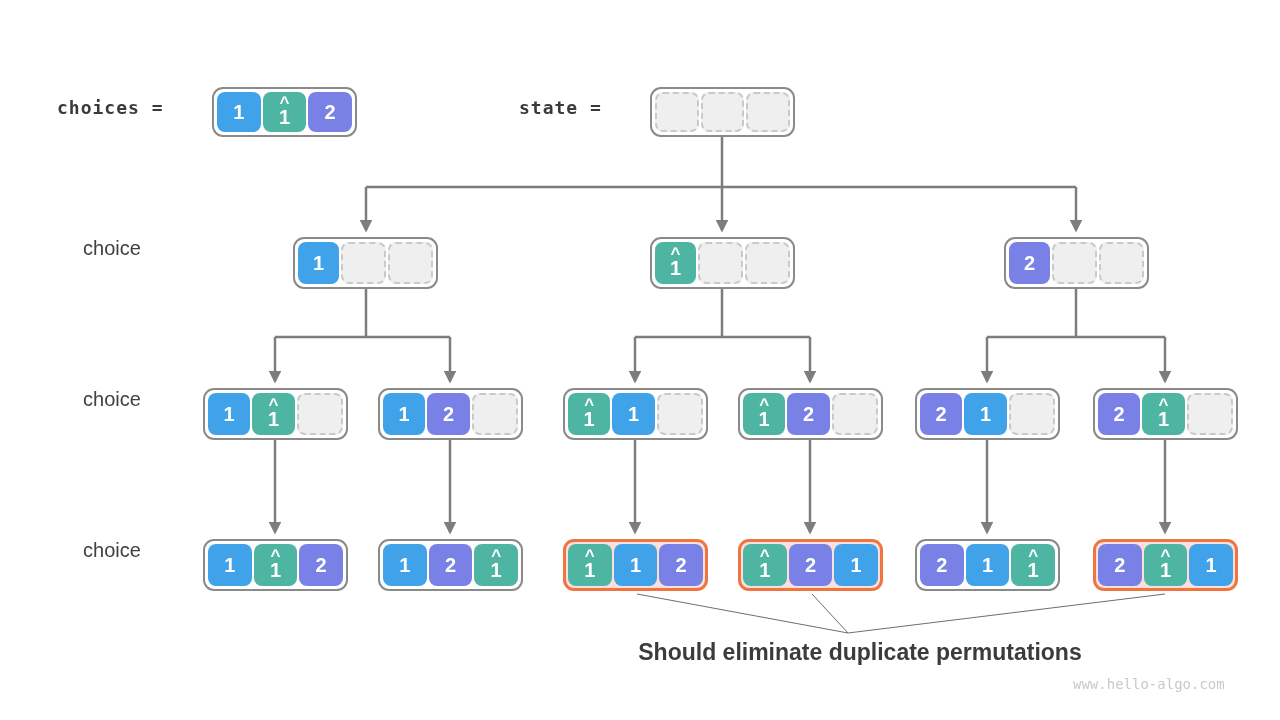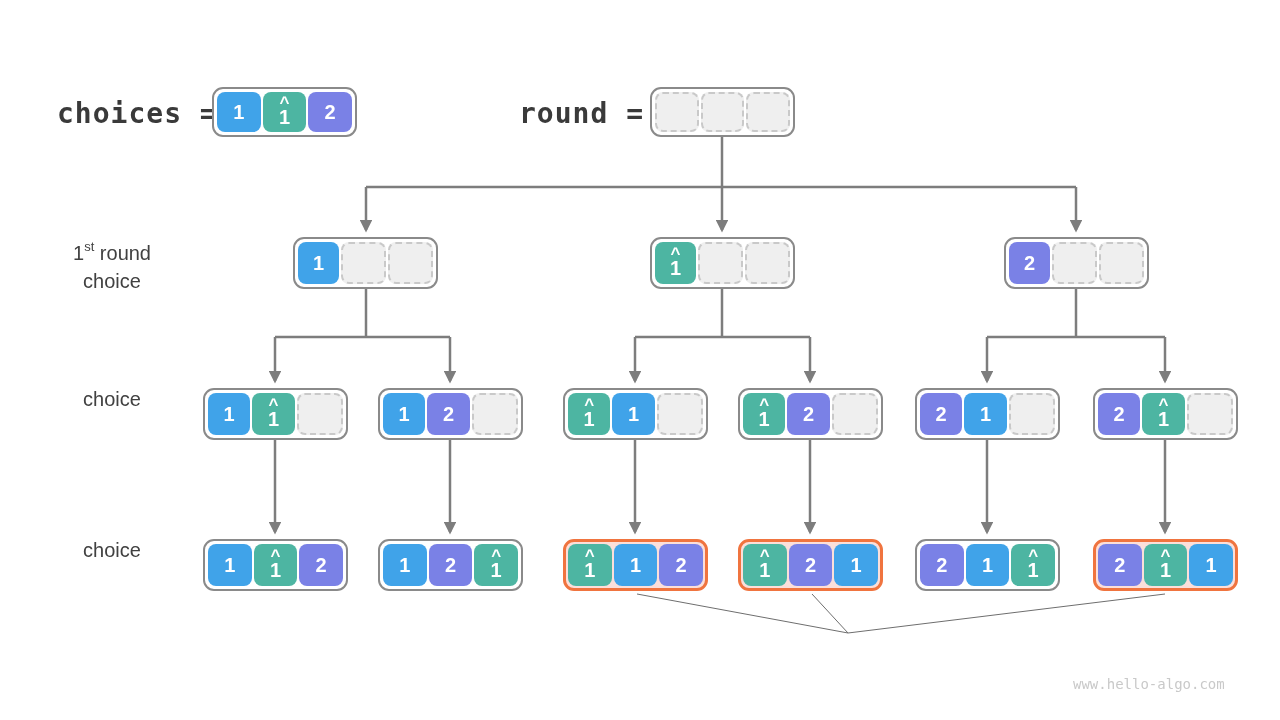--- a/index.html
+++ b/index.html
@@ -2,21 +2,21 @@
 <html><head>
 <meta charset="utf-8">
 <style>
   html,body{margin:0;padding:0;background:#fff;}
   .canvas{position:relative;width:1280px;height:720px;background:#ffffff;overflow:hidden;
           font-family:"Liberation Sans",sans-serif;}
   svg.wires{position:absolute;left:0;top:0;z-index:1;}
 
   
   .code-label{position:absolute;z-index:2;font-family:"DejaVu Sans Mono",monospace;
-              font-weight:bold;font-size:28px;letter-spacing:1px;color:#3a3a3a;}
+              font-weight:bold;font-size:18px;letter-spacing:1px;color:#3a3a3a;}
   .lbl-choices{left:57px;top:97px;}
   .lbl-state{left:519px;top:97px;}
 
   
   .row-label{position:absolute;z-index:2;left:32px;width:160px;text-align:center;
              font-size:20px;line-height:28px;color:#414141;}
   .row-label sup{font-size:13px;position:relative;top:-1px;}
   .rl-rest{margin-left:0.28em;}
   #rl-0{top:234px;} #rl-1{top:385px;} #rl-2{top:536px;}
 
@@ -84,42 +84,41 @@
       <path d="M1165,440 L1165,532" marker-end="url(#arrow)"></path>
     </g>
     <g stroke="#6e6e6e" stroke-width="1" fill="none">
       <path d="M637,594 L848,633"></path>
       <path d="M812,594 L848,633"></path>
       <path d="M1165,594 L848,633"></path>
     </g>
   </svg>
 
   <div class="code-label lbl-choices">choices =</div>
-  <div class="code-label lbl-state">round =</div>
+  <div class="code-label lbl-state">state =</div>
 
   <div id="n-choices" class="node hdr">
       <div class="cell" style="background: rgb(64, 163, 233);">
         <span class="val">1</span>
       </div>
       <div class="cell" style="background: rgb(77, 181, 162);">
         <span class="hat">^</span>
         <span class="val">1</span>
       </div>
       <div class="cell" style="background: rgb(122, 129, 230);">
         <span class="val">2</span>
       </div>
     </div>
   <div id="n-state" class="node hdr">
       <div class="cell empty"></div>
       <div class="cell empty"></div>
       <div class="cell empty"></div>
     </div>
 
   <div id="rl-0" class="row-label">
-    <div class="rl-line"><span>1</span><sup>st</sup><span class="rl-rest">round</span></div>
     <div class="rl-line">choice</div>
   </div>
   <div id="rl-1" class="row-label">
     <div class="rl-line">choice</div>
   </div>
   <div id="rl-2" class="row-label">
     <div class="rl-line">choice</div>
   </div>
 
   <div id="n-r1-0" class="node">
@@ -270,14 +269,15 @@
       </div>
       <div class="cell" style="background: rgb(77, 181, 162);">
         <span class="hat">^</span>
         <span class="val">1</span>
       </div>
       <div class="cell" style="background: rgb(64, 163, 233);">
         <span class="val">1</span>
       </div>
     </div>
 
+  <div class="annotation">Should eliminate duplicate permutations</div>
   <div class="watermark">www.hello-algo.com</div>
 </div>
 
 </body></html>

